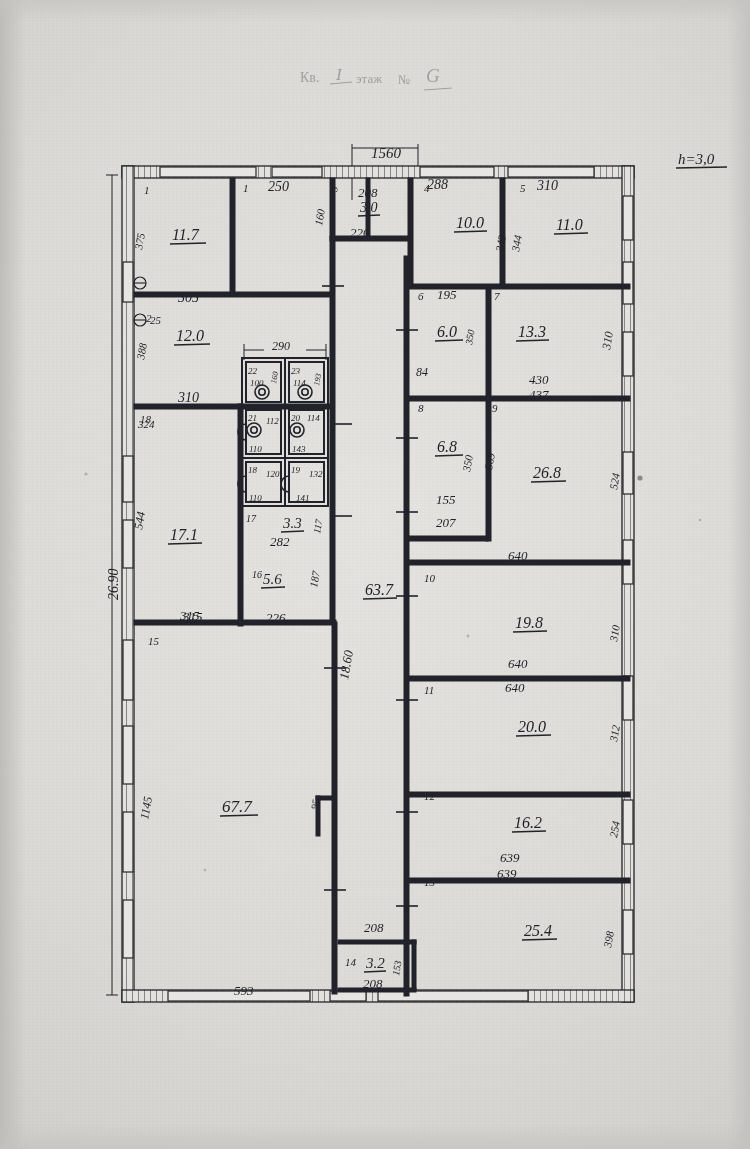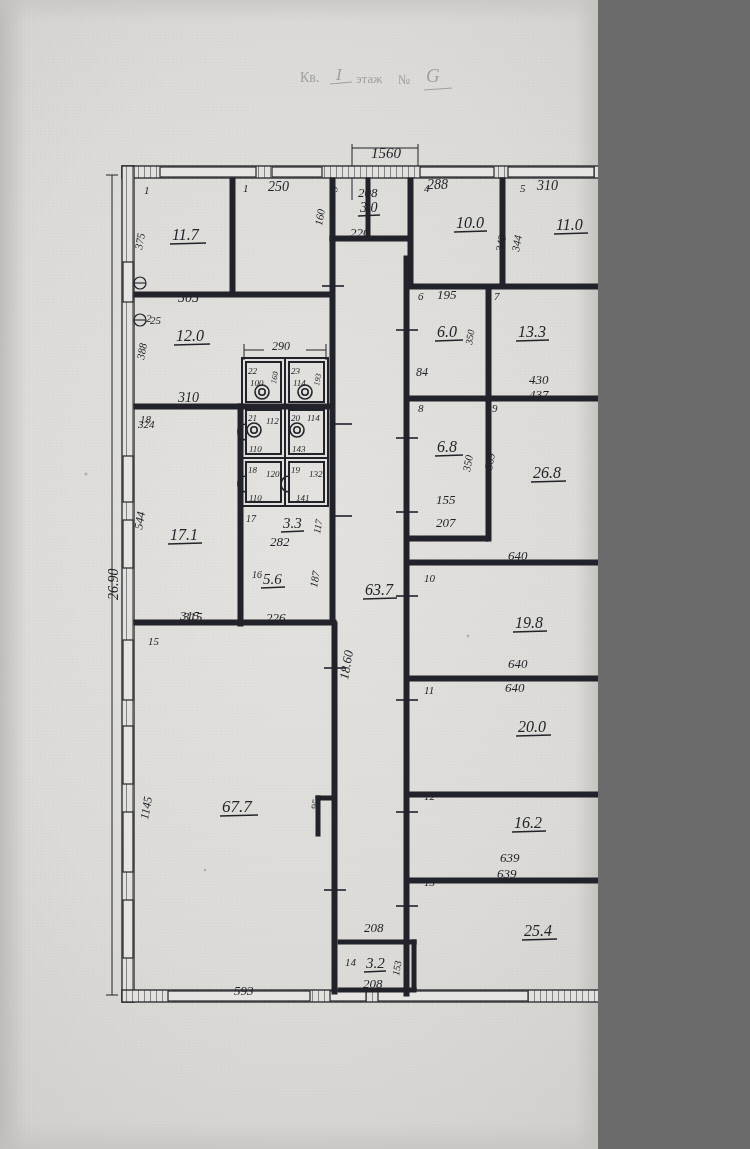--- a/index.html
+++ b/index.html
@@ -1,18 +1,18 @@
 <!DOCTYPE html>
 <html><head>
 <meta charset="utf-8">
 <style>
   html,body{margin:0;padding:0;background:#6b6b6b;}
   body{font-family:"Liberation Serif",serif;}
   #sheet{
-    position:relative;width:598px;height:1149px;overflow:hidden;
+    position:relative;width:750px;height:1149px;overflow:hidden;
     background:#d5d4d0;
   }
   
   #paper{
     position:absolute;inset:0;
     background:
       radial-gradient(ellipse 120% 90% at 50% 45%, #e4e3df 0%, #dcdbd7 45%, #cfcecb 78%, #c2c1be 100%);
   }
   #grain{
     position:absolute;inset:0;opacity:.35;mix-blend-mode:multiply;

